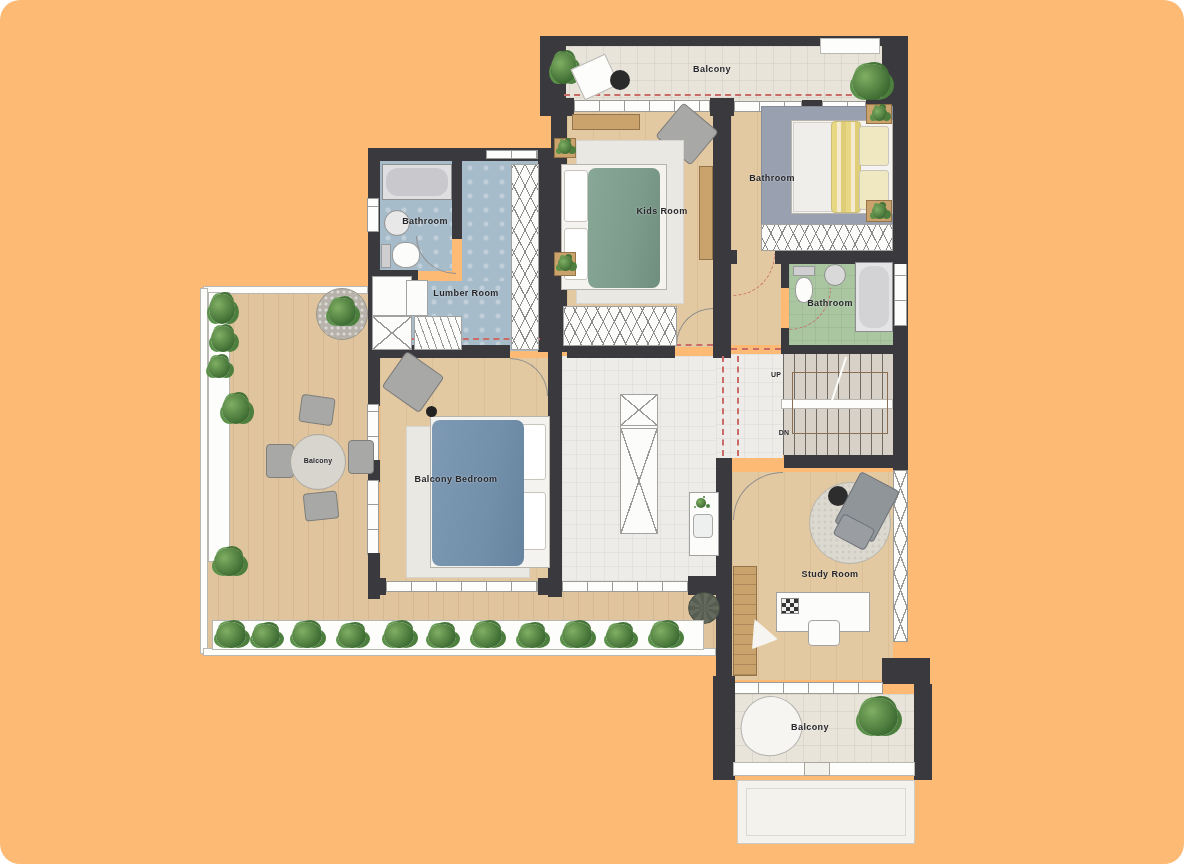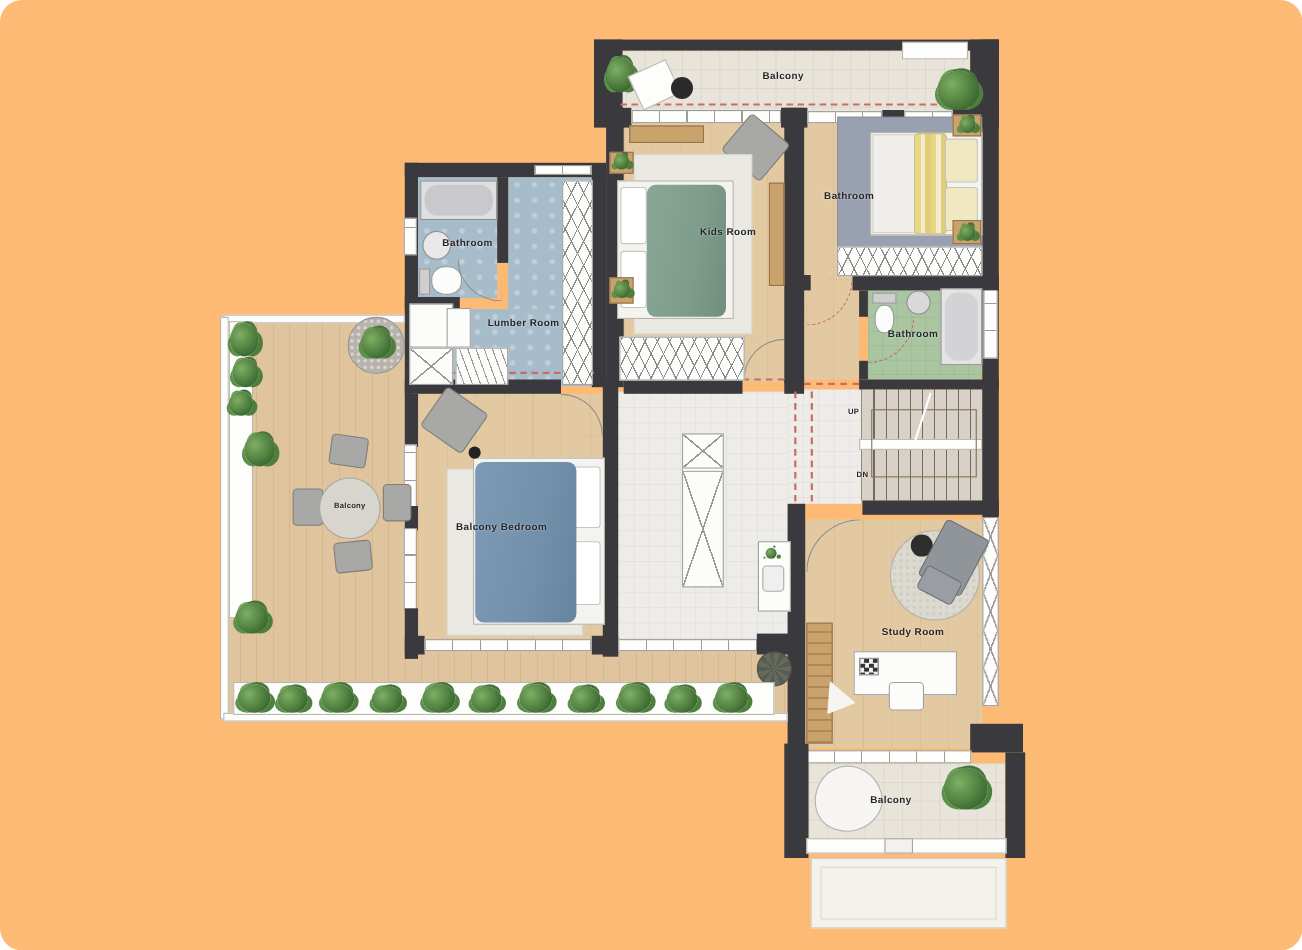--- a/index.html
+++ b/index.html
@@ -270,21 +270,21 @@
   <div class="abs ws" style="left:733px;top:762px;width:182px;height:14px;"></div>
   <div class="abs" style="left:804px;top:762px;width:26px;height:14px;border:1px solid #a9a6a0;background:#f3f1ec;"></div>
   <div class="abs" style="left:737px;top:780px;width:178px;height:64px;background:#f4f2ec;border:1px solid #cfccc4;"></div>
   <div class="abs" style="left:746px;top:788px;width:160px;height:48px;border:1px solid #dcd9d1;"></div>
 
   <div class="abs lbl" style="left:672px;top:64px;width:80px;">Balcony</div>
   <div class="abs lbl" style="left:622px;top:206px;width:80px;">Kids Room</div>
   <div class="abs lbl" style="left:732px;top:173px;width:80px;">Bathroom</div>
   <div class="abs lbl" style="left:794px;top:298px;width:72px;">Bathroom</div>
   <div class="abs lbl" style="left:389px;top:216px;width:72px;">Bathroom</div>
-  <div class="abs lbl" style="left:436px;top:288px;width:80px;">Lumber Room</div>
+  <div class="abs lbl" style="left:426px;top:288px;width:80px;">Lumber Room</div>
   <div class="abs lbl" style="left:408px;top:474px;width:96px;">Balcony Bedroom</div>
   <div class="abs lbl lbl-sm" style="left:288px;top:457px;width:60px;">Balcony</div>
   <div class="abs lbl" style="left:790px;top:569px;width:80px;">Study Room</div>
   <div class="abs lbl" style="left:770px;top:722px;width:80px;">Balcony</div>
   <div class="abs lbl lbl-sm" style="left:762px;top:371px;width:28px;">UP</div>
   <div class="abs lbl lbl-sm" style="left:770px;top:429px;width:28px;">DN</div>
 
 </div>
 
 </body></html>

